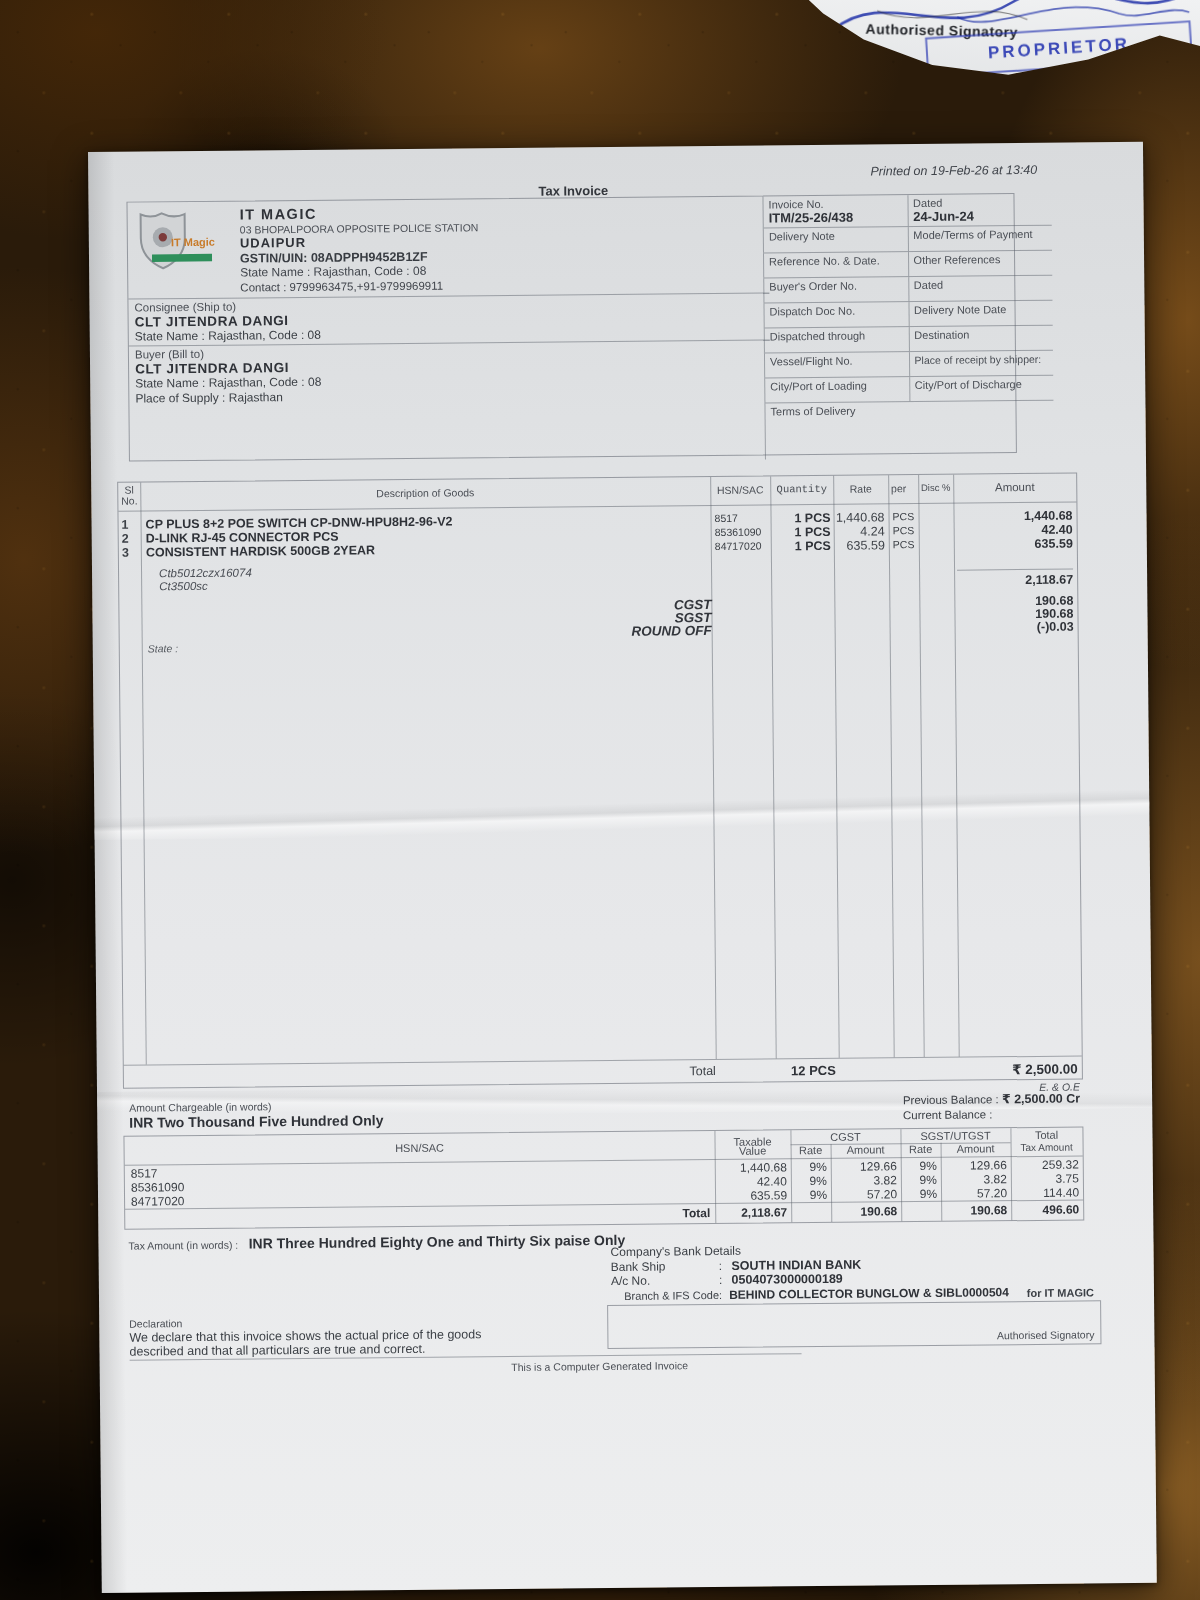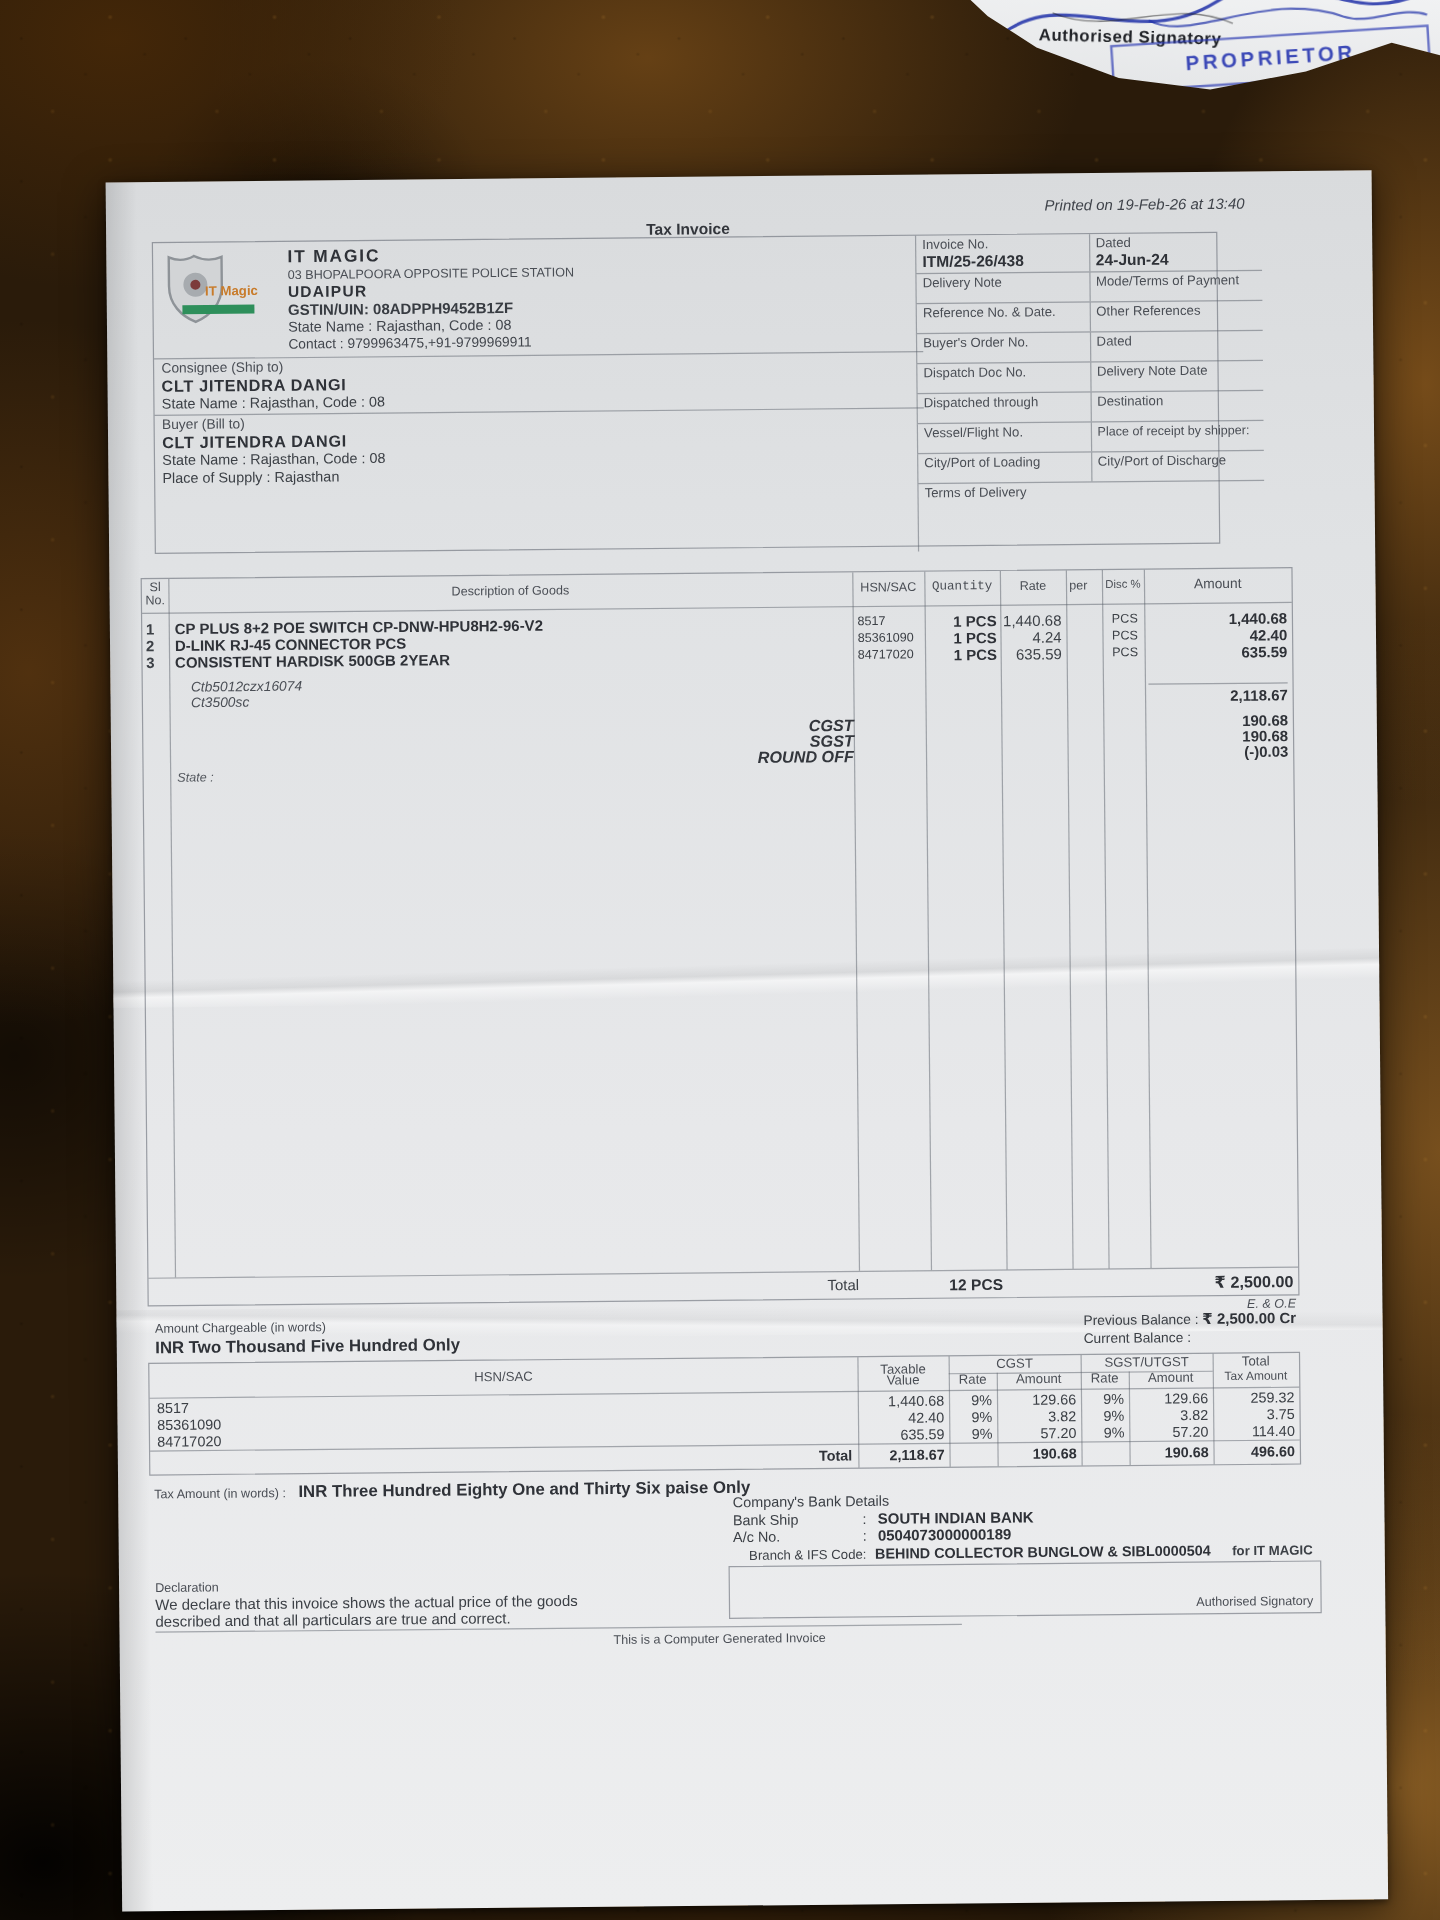--- a/index.html
+++ b/index.html
@@ -50,21 +50,21 @@
   .mcell{flex:1;padding:2px 5px 0 5px;border-left:1px solid rgba(90,95,105,.5);overflow:hidden;}
   .mval{font-size:13px;font-weight:bold;color:#2f3238;white-space:nowrap;}
   
   .irow{position:absolute;left:0;width:100%;height:15px;font-size:12.5px;}
   .irow span{position:absolute;top:0;white-space:nowrap;}
   .c-sl{left:3px;width:17px;font-weight:600;}
   .c-desc{left:27px;width:560px;font-weight:bold;color:#2f3238;}
   .c-hsn{left:596px;width:54px;font-size:10.5px;}
   .c-qty{left:650px;width:62px;text-align:right;font-weight:bold;color:#2f3238;}
   .c-rate{left:714px;width:52px;text-align:right;}
-  .c-per{left:774px;width:26px;font-size:10.5px;margin-left:34px;}
+  .c-per{left:774px;width:26px;font-size:10.5px;}
   .c-amt{left:838px;width:116px;text-align:right;font-weight:bold;color:#2f3238;}
   .ith{font-size:10.5px;color:#4a4e55;text-align:center;position:absolute;top:7px;}
   
   .trow{position:absolute;left:0;width:100%;height:14px;font-size:12px;}
   .trow span{position:absolute;top:0;white-space:nowrap;}
   .t-hsn{left:6px;width:560px;}
   .t-taxable{left:592px;width:70px;text-align:right;}
   .t-crate{left:668px;width:34px;text-align:right;}
   .t-camt{left:708px;width:64px;text-align:right;}
   .t-srate{left:778px;width:34px;text-align:right;}

